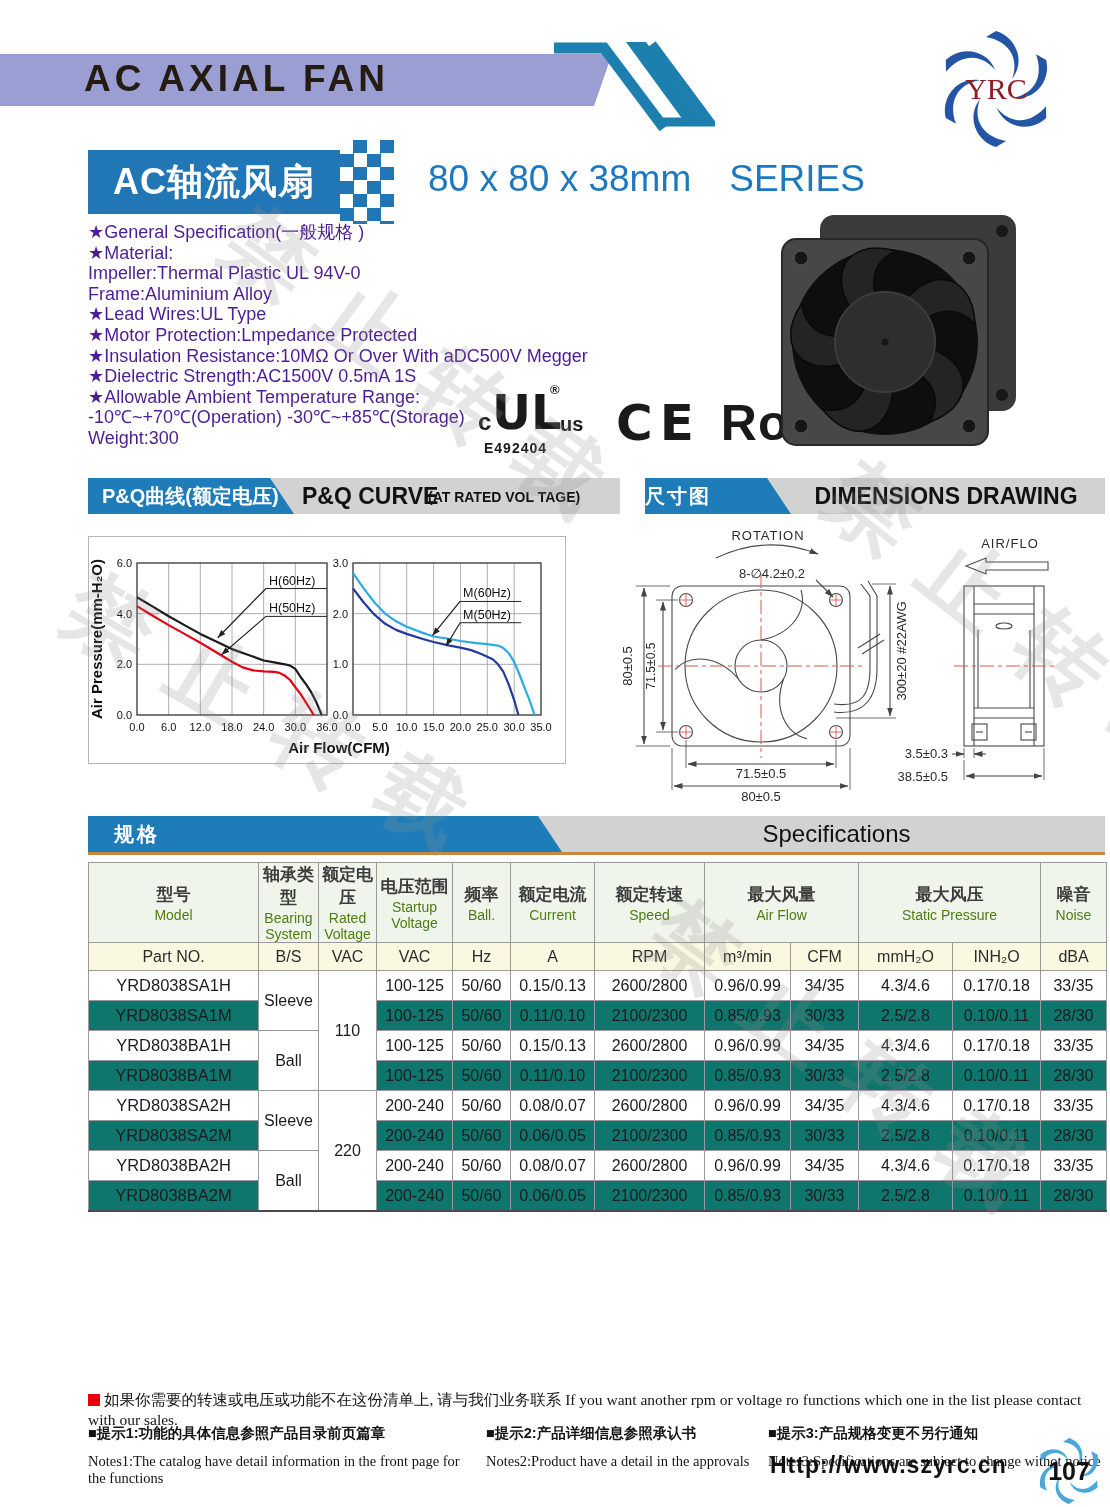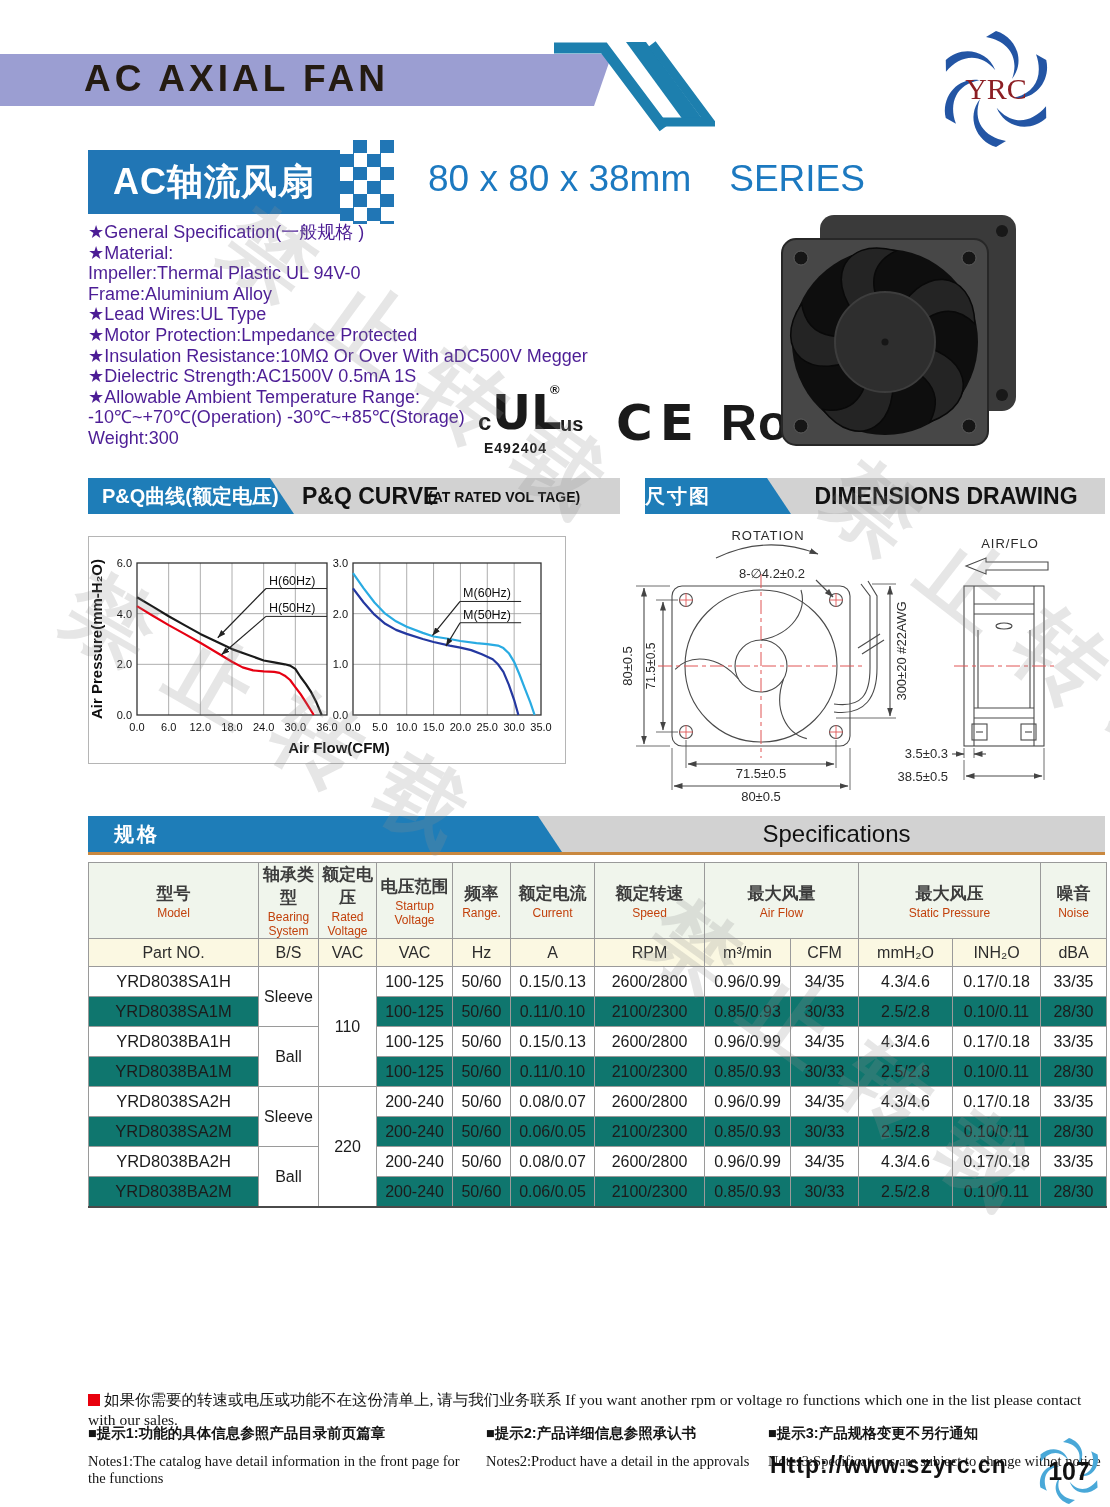--- a/index.html
+++ b/index.html
@@ -65,21 +65,21 @@
   .dim-svg{left:620px;top:518px;}
   .dim-label{font-size:13px;fill:#2b2b2b;font-family:"Liberation Sans",sans-serif;}
   .dim-small{font-size:12px;fill:#2b2b2b;font-family:"Liberation Sans",sans-serif;}
 
   
   .tan-line{left:88px;top:852px;width:1017px;height:3px;background:#c9883f;}
   .spec-table{position:absolute;left:88px;top:862px;width:1017px;border-collapse:collapse;table-layout:fixed;}
   .spec-table td,.spec-table th{border:1px solid #9a9a9a;text-align:center;padding:0;}
   .spec-table thead tr.hrow1 th{height:52px;background:#f0f5ec;font-weight:normal;}
   .spec-table thead tr.hrow1 .hcn{font-size:17px;font-weight:bold;color:#3c3c3c;}
-  .spec-table thead tr.hrow1 .hen{font-size:12px;color:#c2410c;margin-top:1px;}
+  .spec-table thead tr.hrow1 .hen{font-size:14px;color:#4d7c0f;margin-top:1px;}
   .spec-table thead tr.hrow2 th{height:27px;background:#fbf8e2;font-size:16px;font-weight:normal;color:#2c2c2c;}
   .spec-table tbody td{height:29px;font-size:16px;color:#1c1c1c;background:#fff;}
   .spec-table tbody tr.alt td{background:#0f766e;}
   .spec-table tbody td.merged{background:#fff;font-size:16px;}
   .spec-table tbody td.model{font-size:16.5px;}
   .spec-table{border:1px solid #8c8c8c;border-bottom:2px solid #4a4a4a;}
 
   
   .contact-line{left:88px;top:1390px;width:1010px;font-family:"Liberation Serif",serif;
                 font-size:15.5px;color:#141414;}
@@ -409,21 +409,21 @@
           <th colspan="1">
             <div class="hcn">额定电压</div>
             <div class="hen">Rated Voltage</div>
           </th>
           <th colspan="1">
             <div class="hcn">电压范围</div>
             <div class="hen">Startup Voltage</div>
           </th>
           <th colspan="1">
             <div class="hcn">频率</div>
-            <div class="hen">Range.</div>
+            <div class="hen">Ball.</div>
           </th>
           <th colspan="1">
             <div class="hcn">额定电流</div>
             <div class="hen">Current</div>
           </th>
           <th colspan="1">
             <div class="hcn">额定转速</div>
             <div class="hen">Speed</div>
           </th>
           <th colspan="2">

